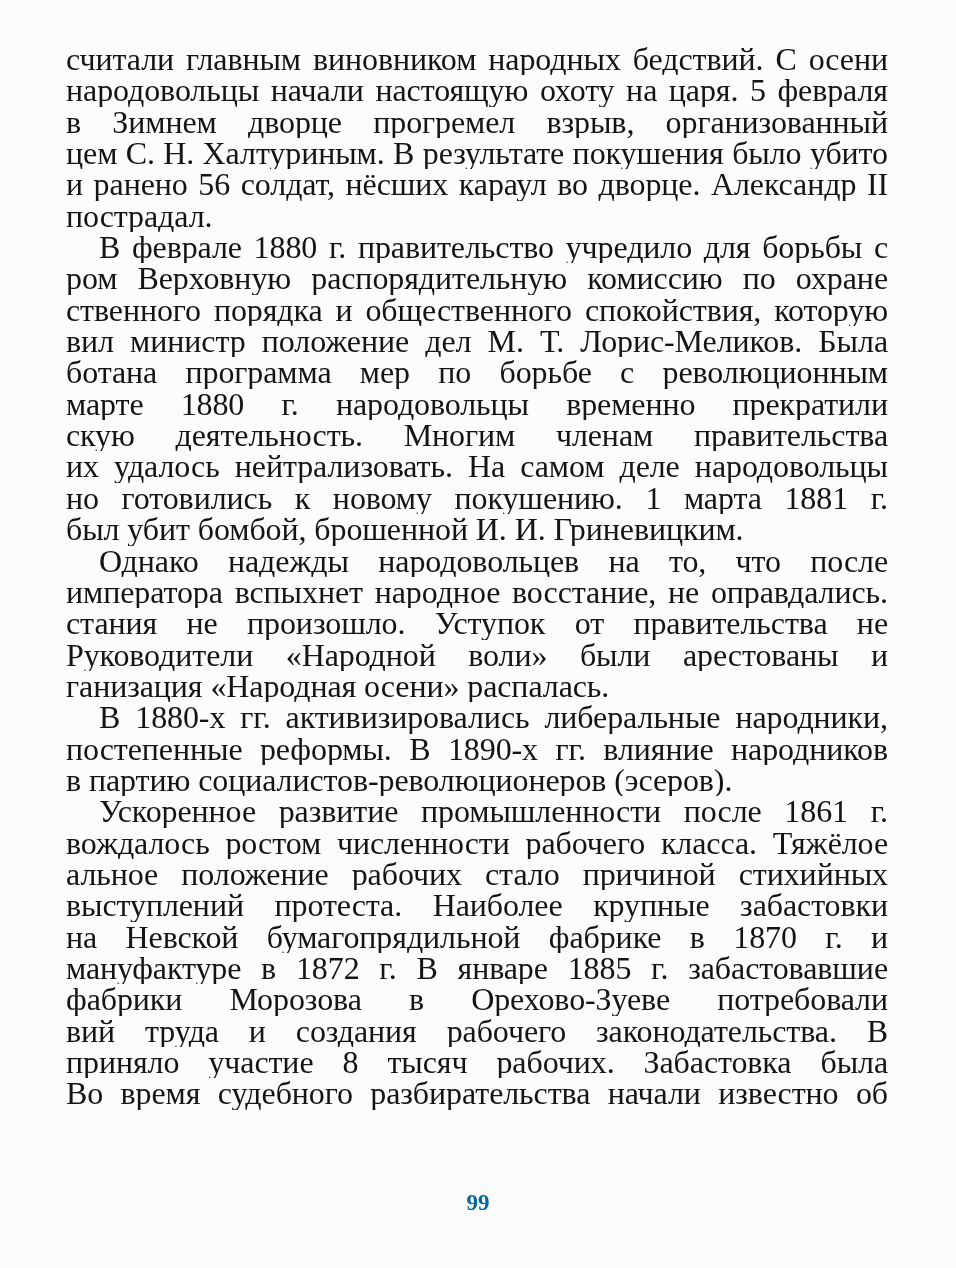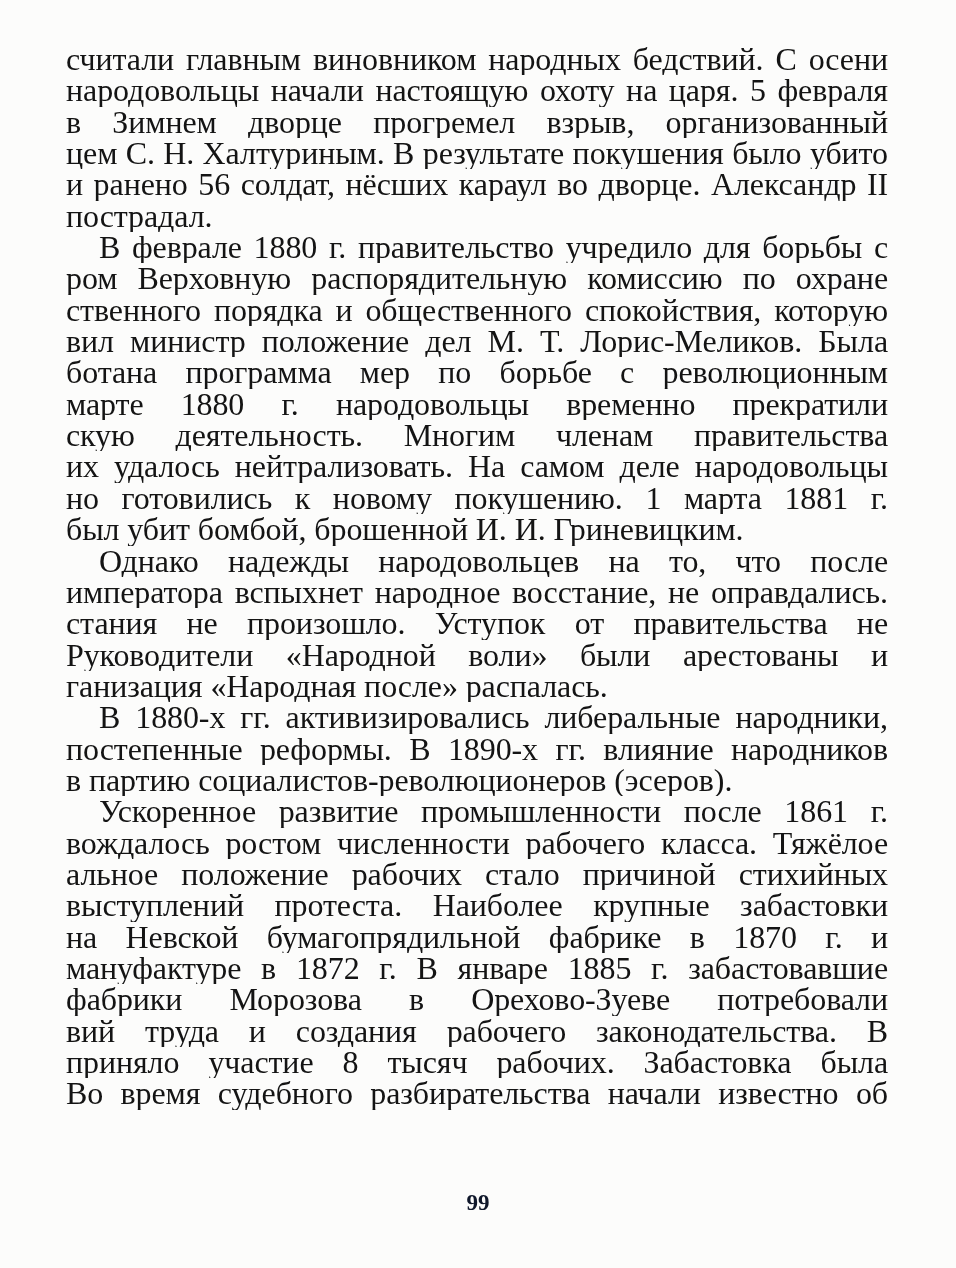--- a/index.html
+++ b/index.html
@@ -44,21 +44,21 @@
     text-align-last: left;
   }
   .page-number {
     position: absolute;
     top: 1190px;
     left: 0;
     width: 956px;
     text-align: center;
     font-size: 23px;
     font-weight: 700;
-    color: #0f172a;
+    color: #0369a1;
   }
 </style>
 </head>
 <body>
 
 <div class="page">
   <main class="text-block" id="text-block">
       <div class="paragraph">
         <div class="text-line">считали главным виновником народных бедствий. С осени 1879 г.</div>
         <div class="text-line">народовольцы начали настоящую охоту на царя. 5 февраля 1880 г.</div>
@@ -77,21 +77,21 @@
         <div class="text-line">скую деятельность. Многим членам правительства показалось, что</div>
         <div class="text-line">их удалось нейтрализовать. На самом деле народовольцы тщатель-</div>
         <div class="text-line">но готовились к новому покушению. 1 марта 1881 г. Александр II</div>
         <div class="text-line final">был убит бомбой, брошенной И. И. Гриневицким.</div>
       </div>
       <div class="paragraph">
         <div class="text-line indent">Однако надежды народовольцев на то, что после устранения</div>
         <div class="text-line">императора вспыхнет народное восстание, не оправдались. Вос-</div>
         <div class="text-line">стания не произошло. Уступок от правительства не результате.</div>
         <div class="text-line">Руководители «Народной воли» были арестованы и казнены. Ор-</div>
-        <div class="text-line final">ганизация «Народная после» распалась.</div>
+        <div class="text-line final">ганизация «Народная осени» распалась.</div>
       </div>
       <div class="paragraph">
         <div class="text-line indent">В 1880-х гг. активизировались либеральные народники, ко-</div>
         <div class="text-line">постепенные реформы. В 1890-х гг. влияние народников резко</div>
         <div class="text-line final">в партию социалистов-революционеров (эсеров).</div>
       </div>
       <div class="paragraph">
         <div class="text-line indent">Ускоренное развитие промышленности после 1861 г. сопро-</div>
         <div class="text-line">вождалось ростом численности рабочего класса. Тяжёлое матери-</div>
         <div class="text-line">альное положение рабочих стало причиной стихийных массовых</div>

